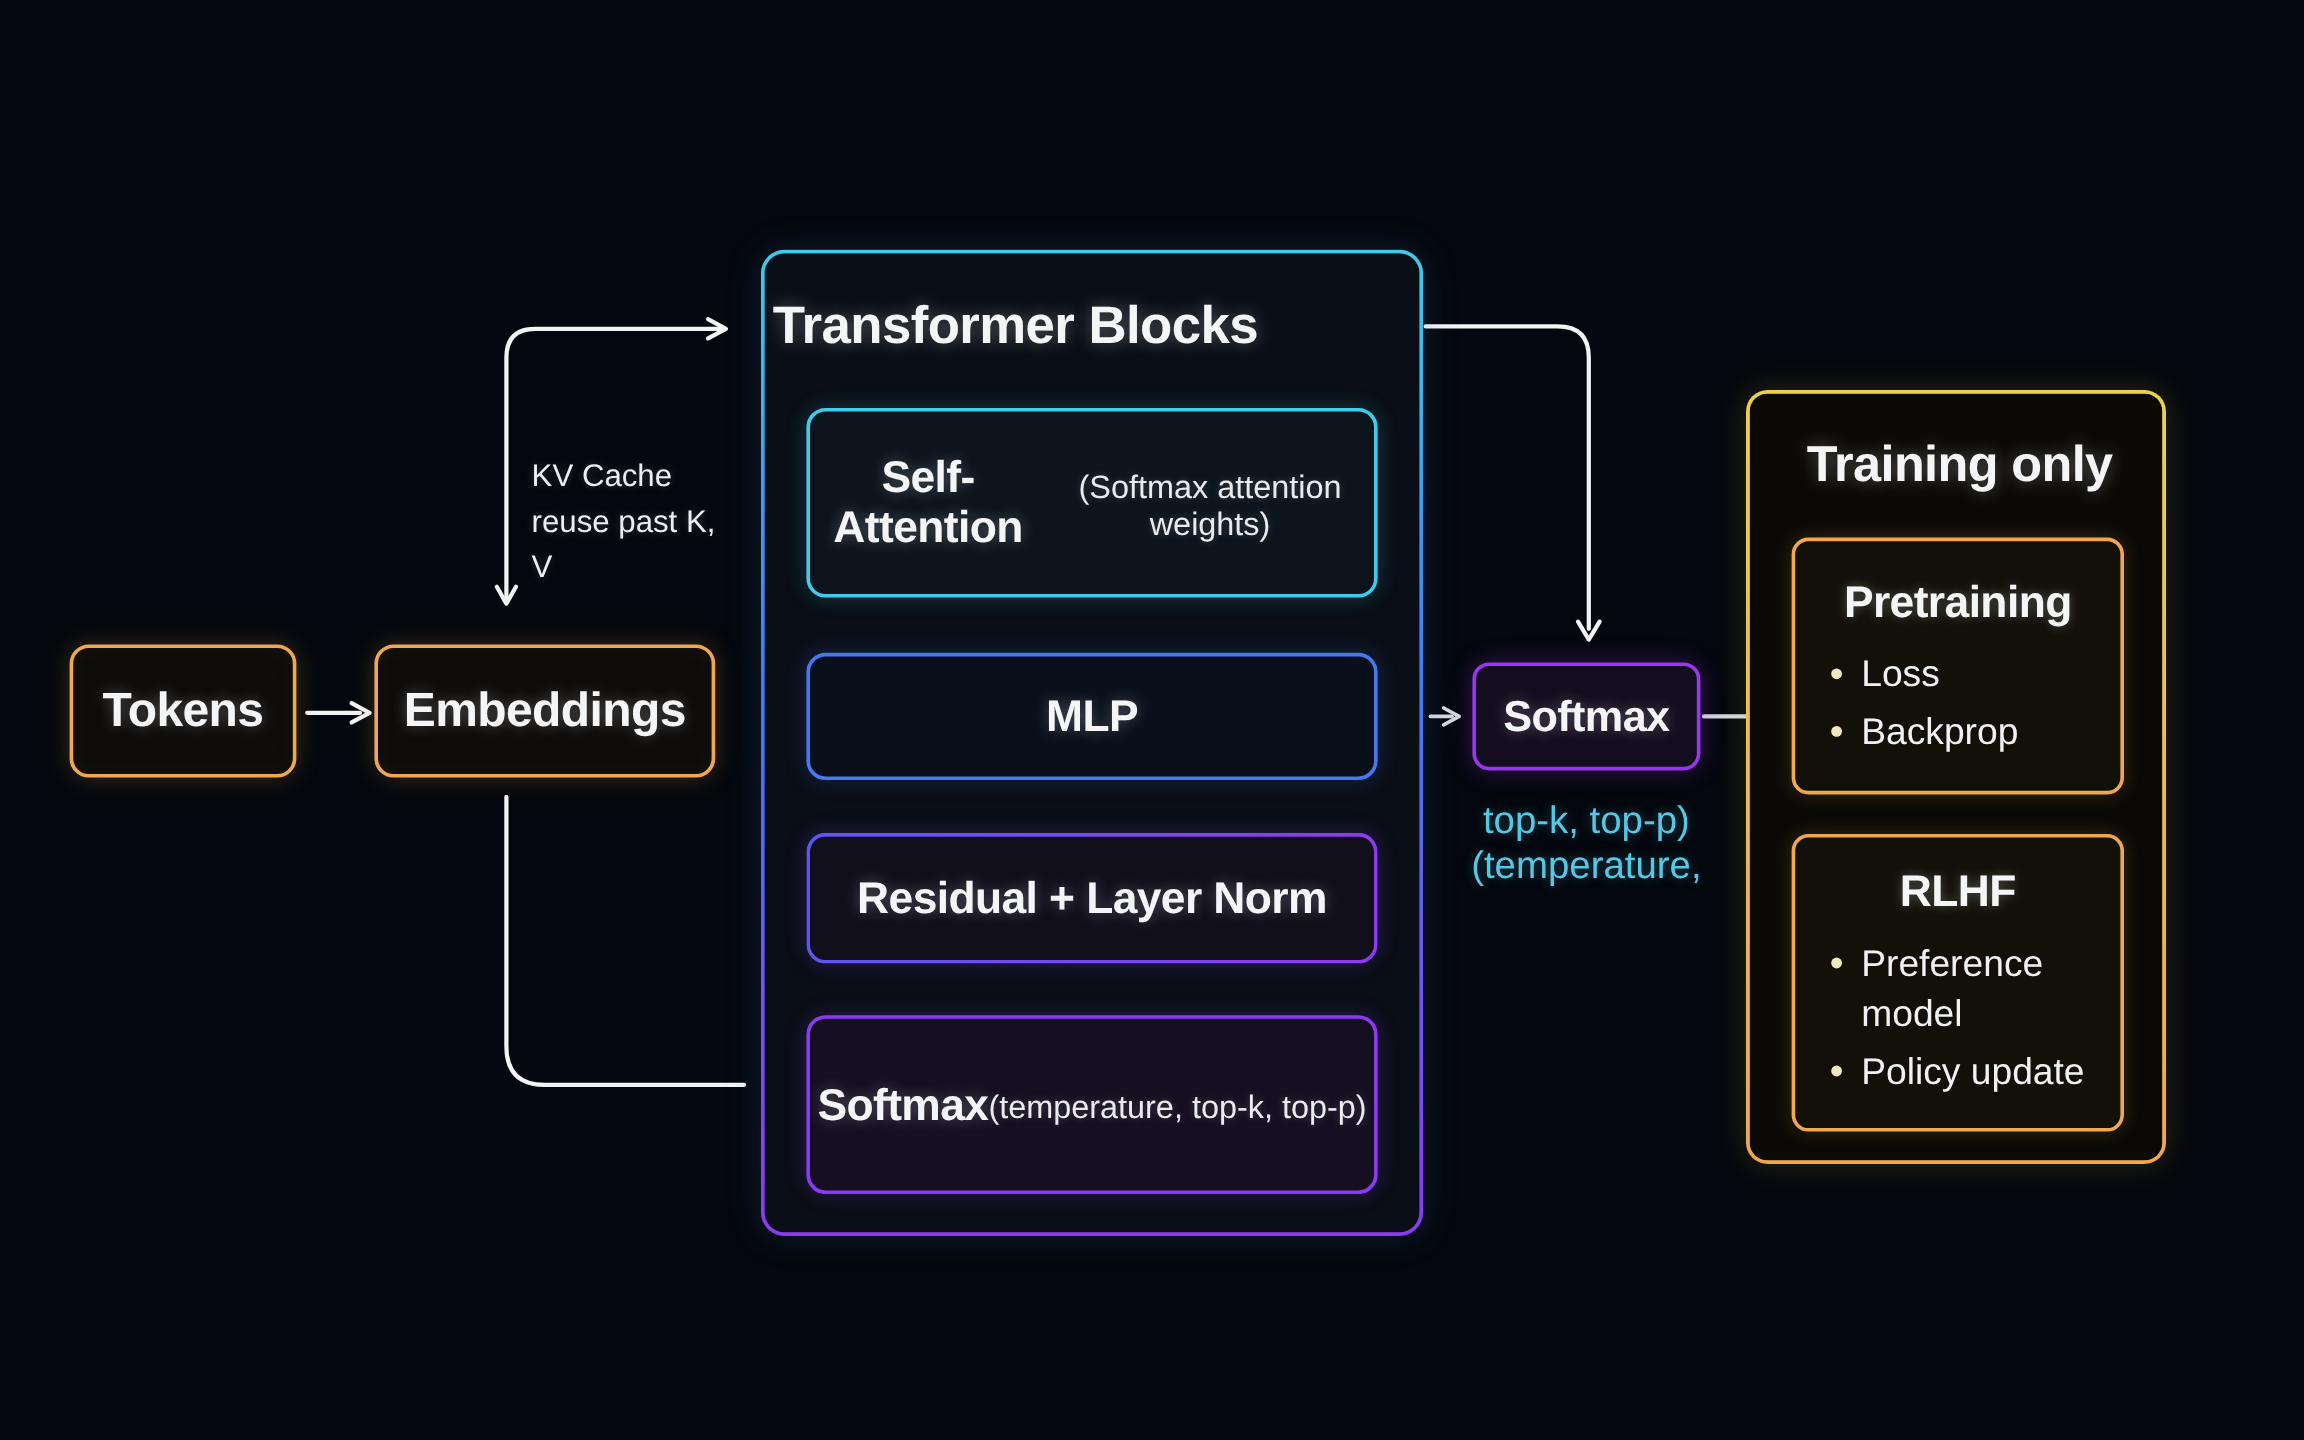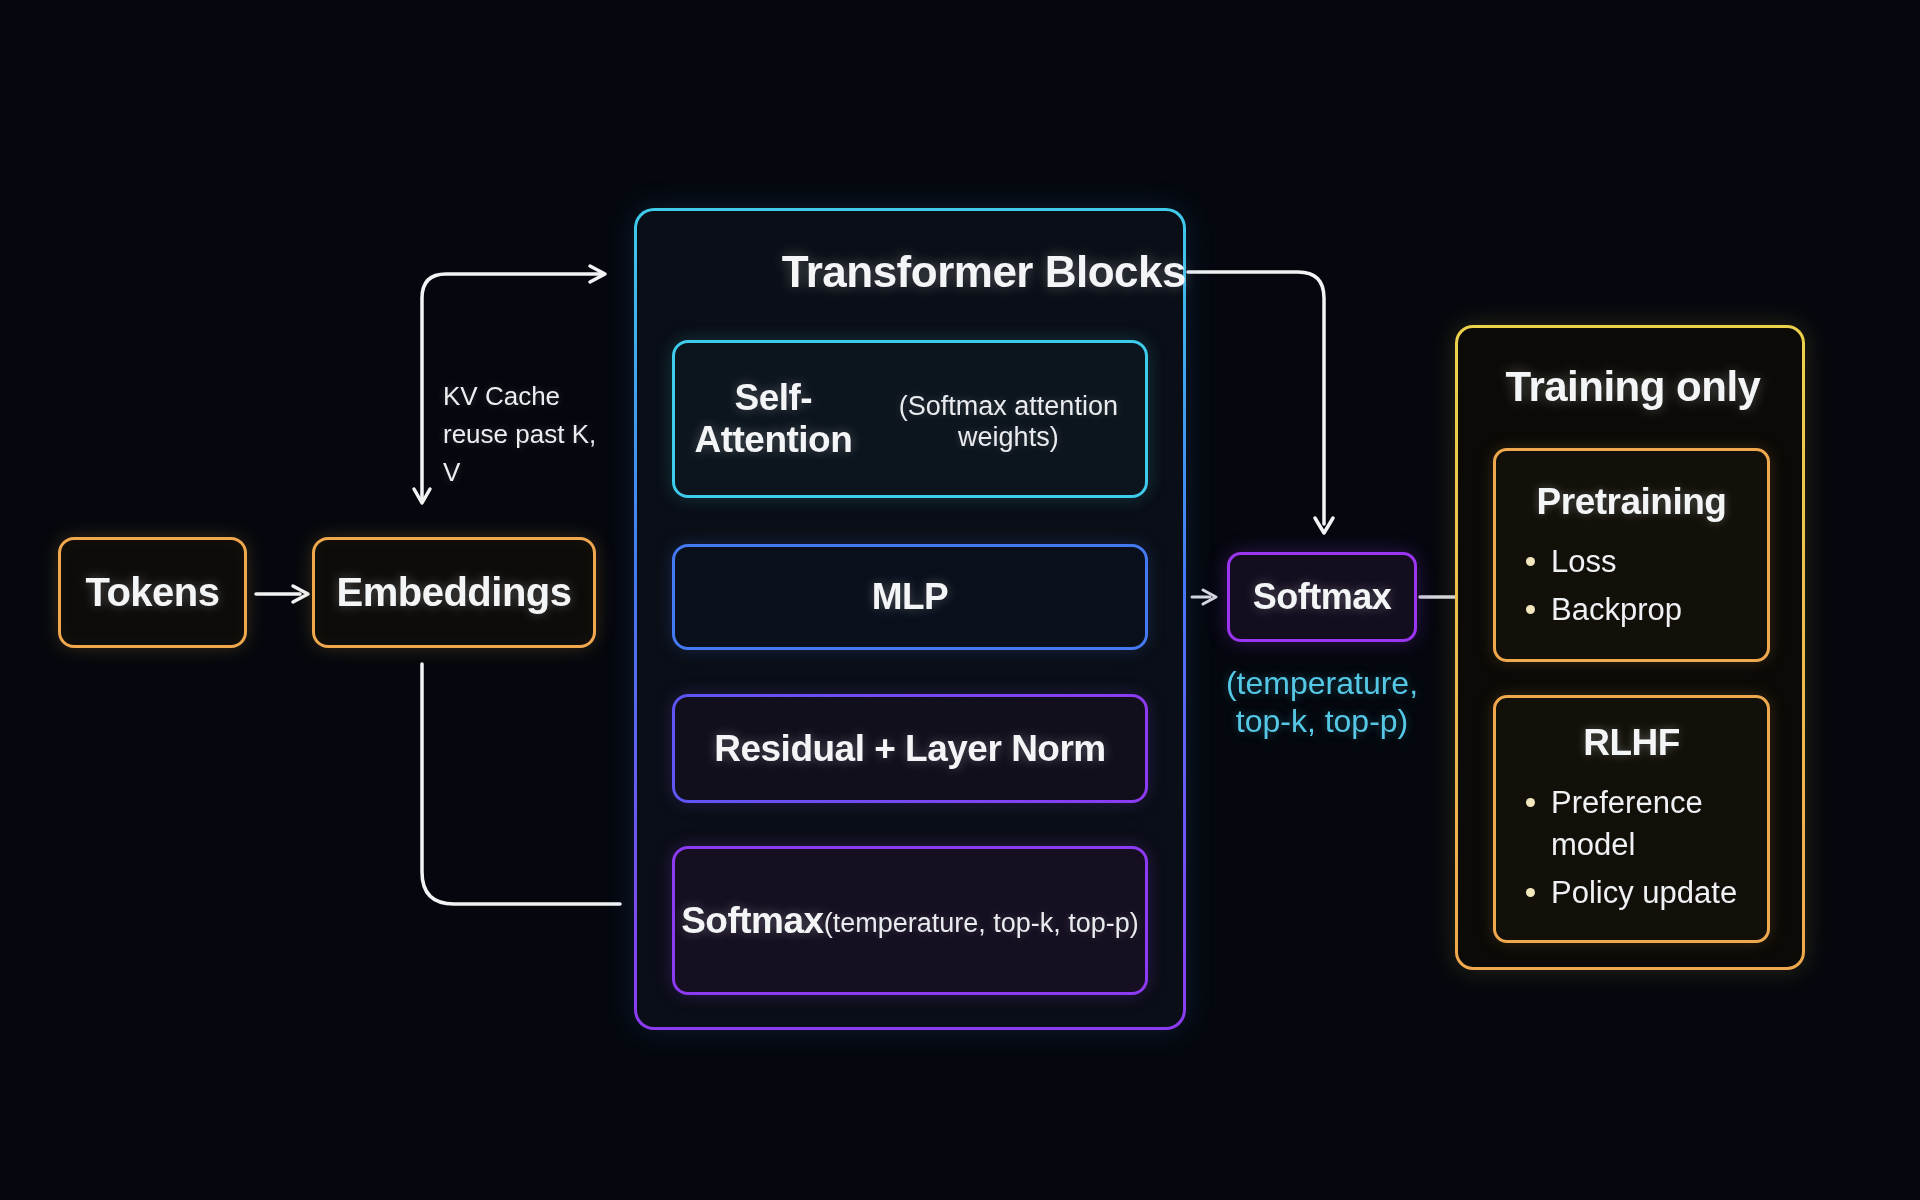--- a/index.html
+++ b/index.html
@@ -29,21 +29,21 @@
 
   
   #transformer{
     left:634px;top:208px;width:552px;height:822px;border-radius:20px;
     border:3px solid transparent;
     background:linear-gradient(#0a0e16,#0a0e16) padding-box,
                linear-gradient(180deg,var(--cyan) 0%, var(--blue) 45%, var(--purple) 100%) border-box;
     box-shadow:0 0 30px rgba(70,140,220,.18);
   }
   #tb-title{left:634px;top:246px;width:552px;height:52px;font-size:44px;line-height:52px;
-    font-weight:700;text-align:right;letter-spacing:-0.5px;text-shadow:0 0 14px rgba(255,255,255,.3);}
+    font-weight:700;text-align:left;letter-spacing:-0.5px;text-shadow:0 0 14px rgba(255,255,255,.3);padding-left:10px;}
 
   .inner-node{left:672px;width:476px;}
   #self-attn{top:340px;height:158px;border:3px solid var(--cyan);background:#0c141d;
     box-shadow:0 0 18px rgba(63,203,234,.22);}
   #mlp{top:544px;height:106px;border:3px solid var(--blue);background:#0a101b;
     box-shadow:0 0 18px rgba(68,121,242,.22);}
   #residual{top:694px;height:109px;border:3px solid transparent;
     background:linear-gradient(#120f1d,#120f1d) padding-box,
                linear-gradient(90deg,var(--indigo),var(--purple)) border-box;
     box-shadow:0 0 18px rgba(125,80,240,.22);}
@@ -175,22 +175,22 @@
   </div>
   <div id="softmax-in" class="abs node inner-node">
     <div class="title">Softmax</div>
     <div class="sub">(temperature, top-k, top-p)</div>
   </div>
 
   <div id="softmax-out" class="abs node">
     <div class="title">Softmax</div>
   </div>
   <div id="softmax-caption" class="abs">
+    <div>top-k, top-p)</div>
     <div>(temperature,</div>
-    <div>top-k, top-p)</div>
   </div>
 
   <div id="training" class="abs"></div>
   <div id="training-title" class="abs">Training only</div>
 
   <div id="pretraining" class="abs sub-card">
     <div class="card-title">Pretraining</div>
     <div class="bullets">
       <div class="bullet">
         <span class="dot"></span>

